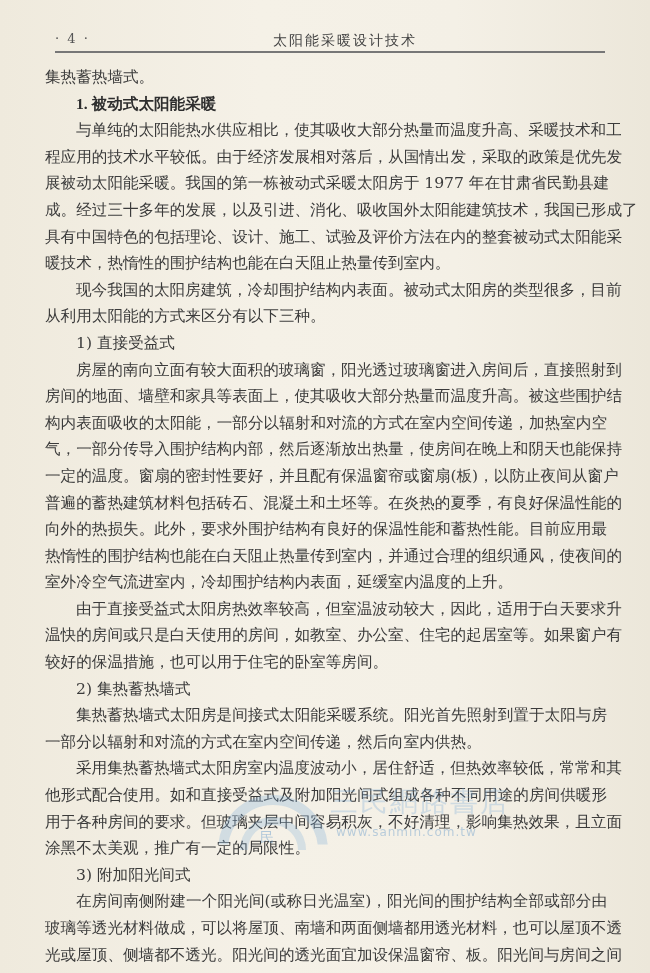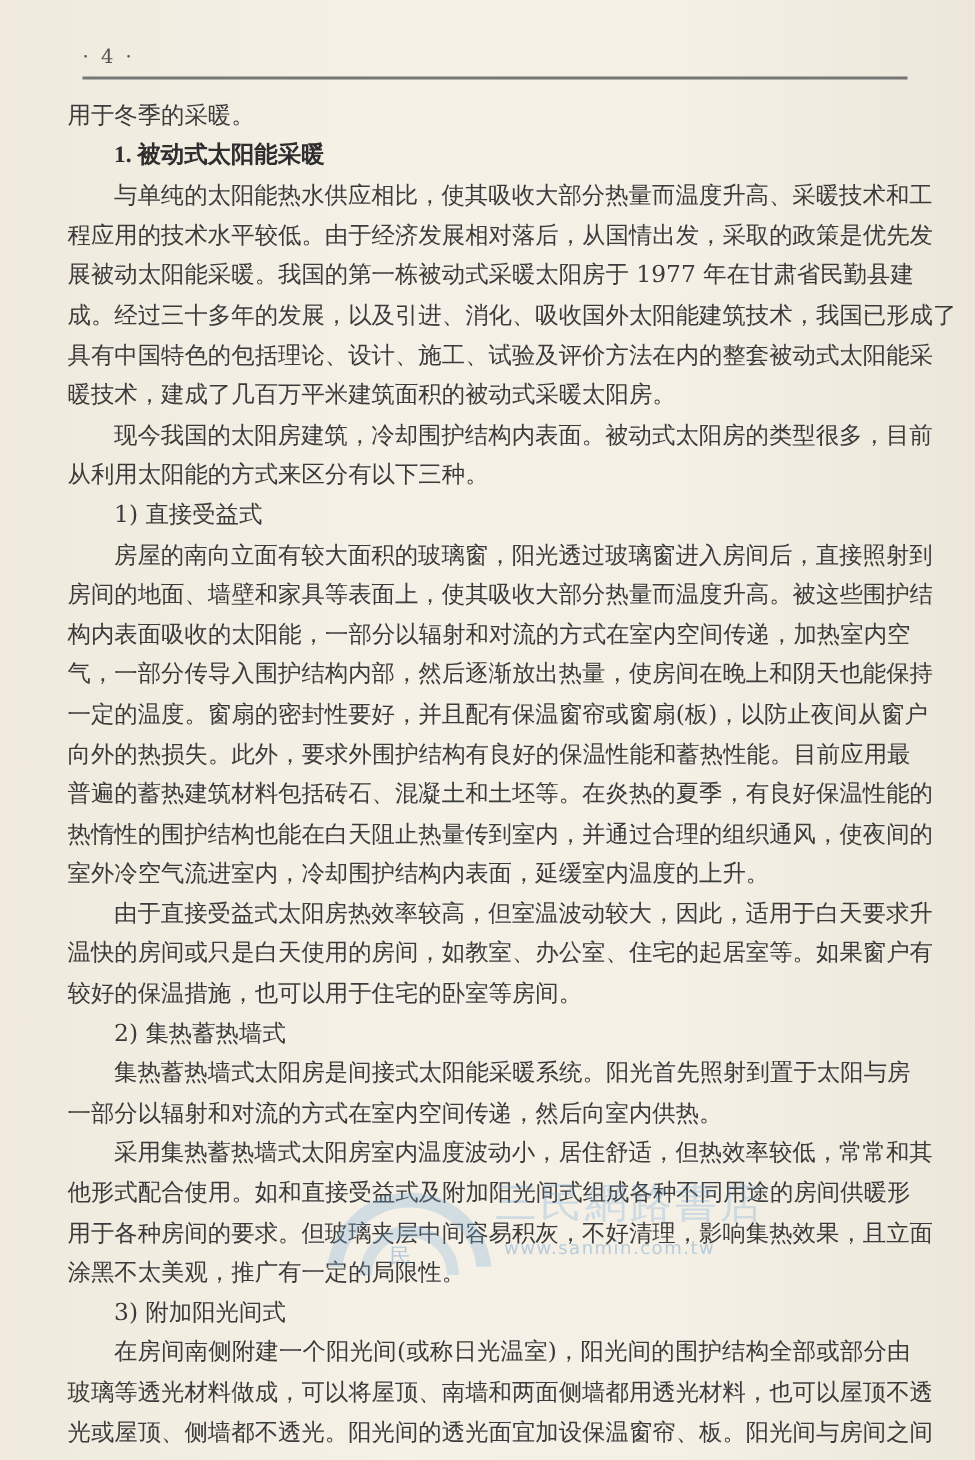--- a/index.html
+++ b/index.html
@@ -70,42 +70,43 @@
       color: rgba(110,160,205,0.45); font-family: "DejaVu Sans", sans-serif; white-space: nowrap;
     }
   </style>
 </head>
 <body>
 
 <div class="page">
 
   <div class="header">
     <span class="page-num">· 4 ·</span>
+    <div class="running-title">太阳能采暖设计技术</div>
   </div>
   <div class="header-rule"></div>
 
   <div class="body-text">
-    <span class="line last">用于冬季的采暖。</span>
+    <span class="line last">集热蓄热墙式。</span>
     <span class="line indent section-head">1. 被动式太阳能采暖</span>
     <span class="line indent">与单纯的太阳能热水供应相比，使其吸收大部分热量而温度升高、采暖技术和工</span>
     <span class="line">程应用的技术水平较低。由于经济发展相对落后，从国情出发，采取的政策是优先发</span>
     <span class="line">展被动太阳能采暖。我国的第一栋被动式采暖太阳房于 1977 年在甘肃省民勤县建</span>
     <span class="line">成。经过三十多年的发展，以及引进、消化、吸收国外太阳能建筑技术，我国已形成了</span>
     <span class="line">具有中国特色的包括理论、设计、施工、试验及评价方法在内的整套被动式太阳能采</span>
-    <span class="line last">暖技术，建成了几百万平米建筑面积的被动式采暖太阳房。</span>
+    <span class="line last">暖技术，热惰性的围护结构也能在白天阻止热量传到室内。</span>
     <span class="line indent">现今我国的太阳房建筑，冷却围护结构内表面。被动式太阳房的类型很多，目前</span>
     <span class="line last">从利用太阳能的方式来区分有以下三种。</span>
     <span class="line indent sub-head">1) 直接受益式</span>
     <span class="line indent">房屋的南向立面有较大面积的玻璃窗，阳光透过玻璃窗进入房间后，直接照射到</span>
     <span class="line">房间的地面、墙壁和家具等表面上，使其吸收大部分热量而温度升高。被这些围护结</span>
     <span class="line">构内表面吸收的太阳能，一部分以辐射和对流的方式在室内空间传递，加热室内空</span>
     <span class="line">气，一部分传导入围护结构内部，然后逐渐放出热量，使房间在晚上和阴天也能保持</span>
     <span class="line">一定的温度。窗扇的密封性要好，并且配有保温窗帘或窗扇(板)，以防止夜间从窗户</span>
+    <span class="line">普遍的蓄热建筑材料包括砖石、混凝土和土坯等。在炎热的夏季，有良好保温性能的</span>
     <span class="line">向外的热损失。此外，要求外围护结构有良好的保温性能和蓄热性能。目前应用最</span>
-    <span class="line">普遍的蓄热建筑材料包括砖石、混凝土和土坯等。在炎热的夏季，有良好保温性能的</span>
     <span class="line">热惰性的围护结构也能在白天阻止热量传到室内，并通过合理的组织通风，使夜间的</span>
     <span class="line last">室外冷空气流进室内，冷却围护结构内表面，延缓室内温度的上升。</span>
     <span class="line indent">由于直接受益式太阳房热效率较高，但室温波动较大，因此，适用于白天要求升</span>
     <span class="line">温快的房间或只是白天使用的房间，如教室、办公室、住宅的起居室等。如果窗户有</span>
     <span class="line last">较好的保温措施，也可以用于住宅的卧室等房间。</span>
     <span class="line indent sub-head">2) 集热蓄热墙式</span>
     <span class="line indent">集热蓄热墙式太阳房是间接式太阳能采暖系统。阳光首先照射到置于太阳与房</span>
     <span class="line last">一部分以辐射和对流的方式在室内空间传递，然后向室内供热。</span>
     <span class="line indent">采用集热蓄热墙式太阳房室内温度波动小，居住舒适，但热效率较低，常常和其</span>
     <span class="line">他形式配合使用。如和直接受益式及附加阳光间式组成各种不同用途的房间供暖形</span>

